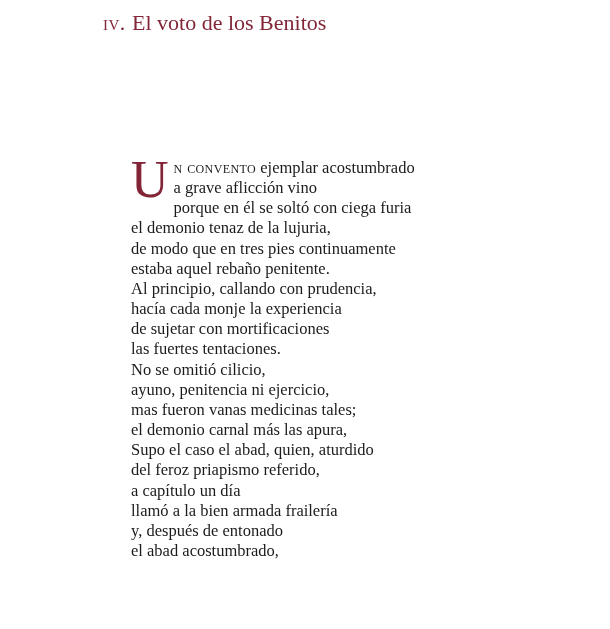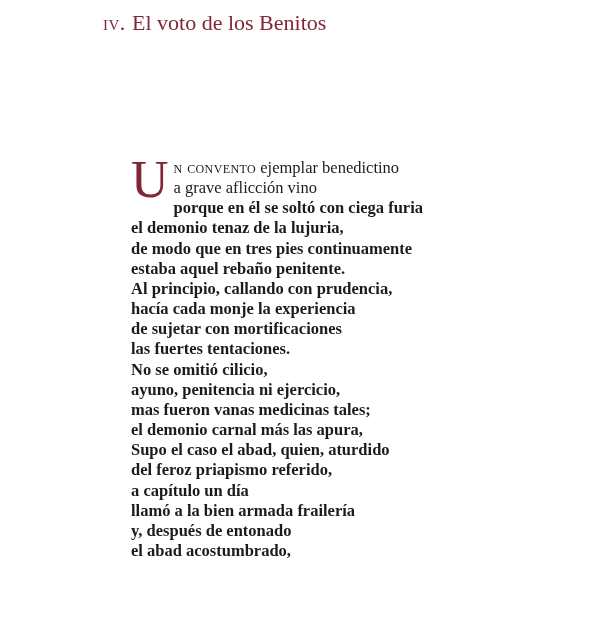--- a/index.html
+++ b/index.html
@@ -45,34 +45,34 @@
     line-height: 41px;
     padding-top: 1px;
     margin-right: 5px;
     color: #822637;
   }
   .smallcaps {
     font-variant: small-caps;
     letter-spacing: 0.4px;
   }
   .poem-opening { white-space: nowrap; }
-  .poem-line { white-space: nowrap; font-weight: bold; }
+  .poem-line { white-space: nowrap; }
 </style>
 </head>
 <body>
 
 <div class="page">
 
   <div class="heading">
     <span class="chapter-number">iv.</span><span>El voto de los Benitos</span>
   </div>
 
   <div class="poem">
     <div class="poem-opening">
-      <span class="dropcap">U</span><span class="smallcaps">n convento</span><span> ejemplar benedictino</span><br>
+      <span class="dropcap">U</span><span class="smallcaps">n convento</span><span> ejemplar acostumbrado</span><br>
       <span>a grave aflicción vino</span>
     </div>
     <div class="poem-lines">
         <div class="poem-line">porque en él se soltó con ciega furia</div>
         <div class="poem-line">el demonio tenaz de la lujuria,</div>
         <div class="poem-line">de modo que en tres pies continuamente</div>
         <div class="poem-line">estaba aquel rebaño penitente.</div>
         <div class="poem-line">Al principio, callando con prudencia,</div>
         <div class="poem-line">hacía cada monje la experiencia</div>
         <div class="poem-line">de sujetar con mortificaciones</div>

